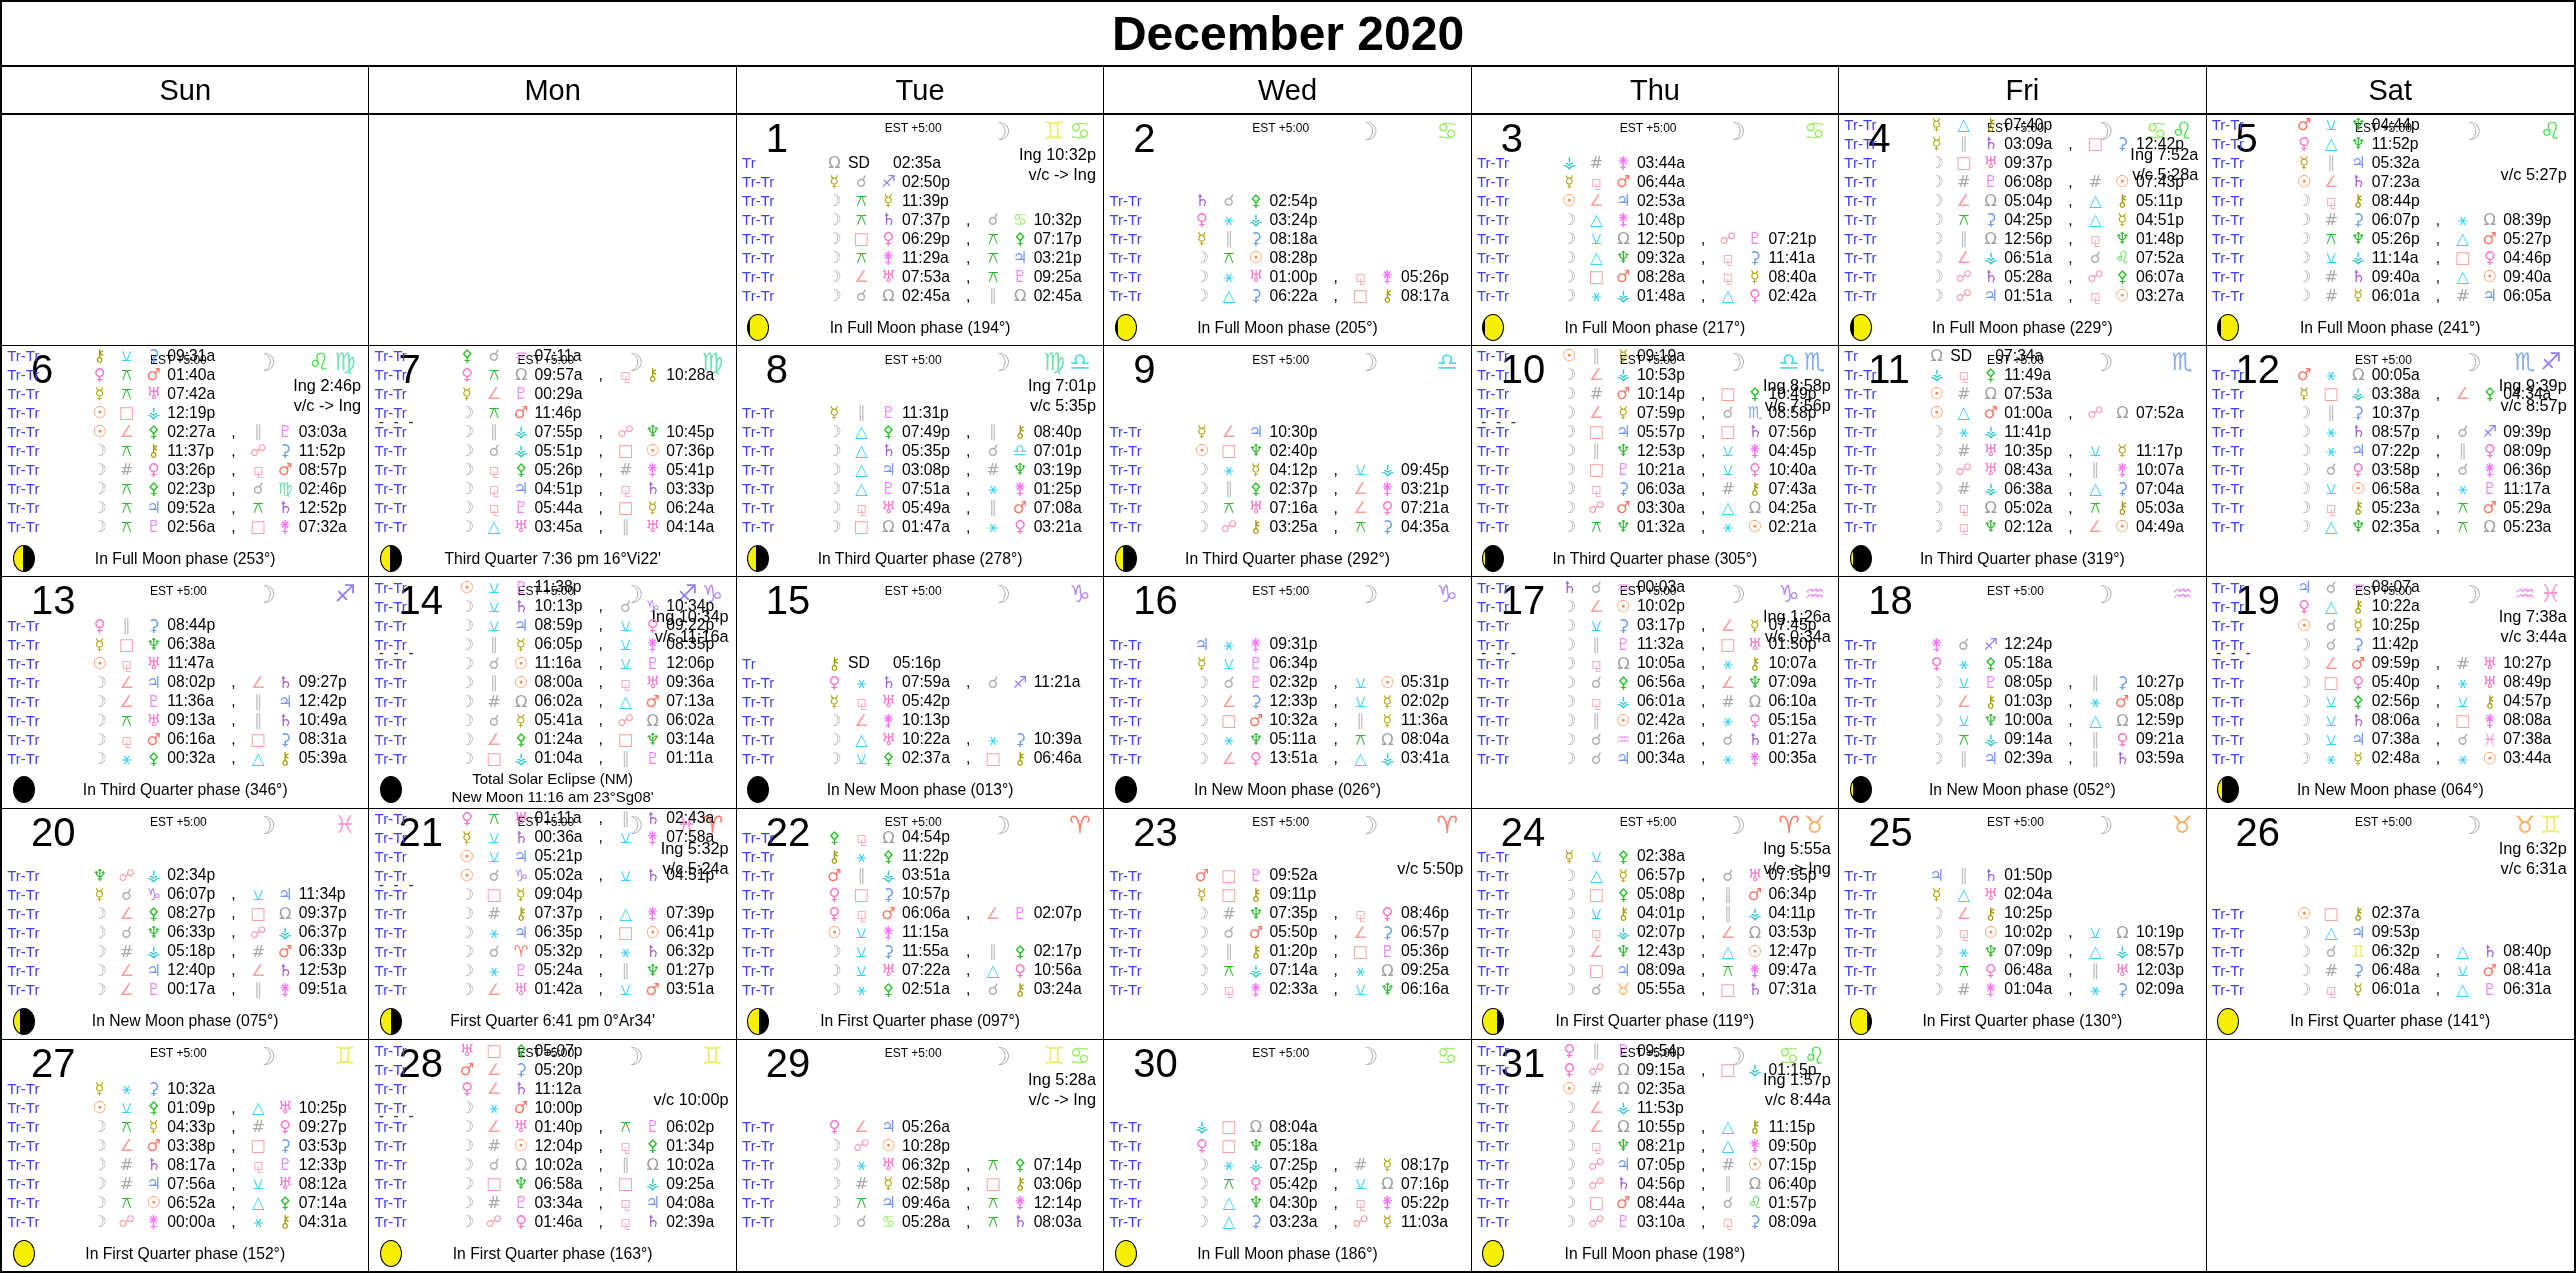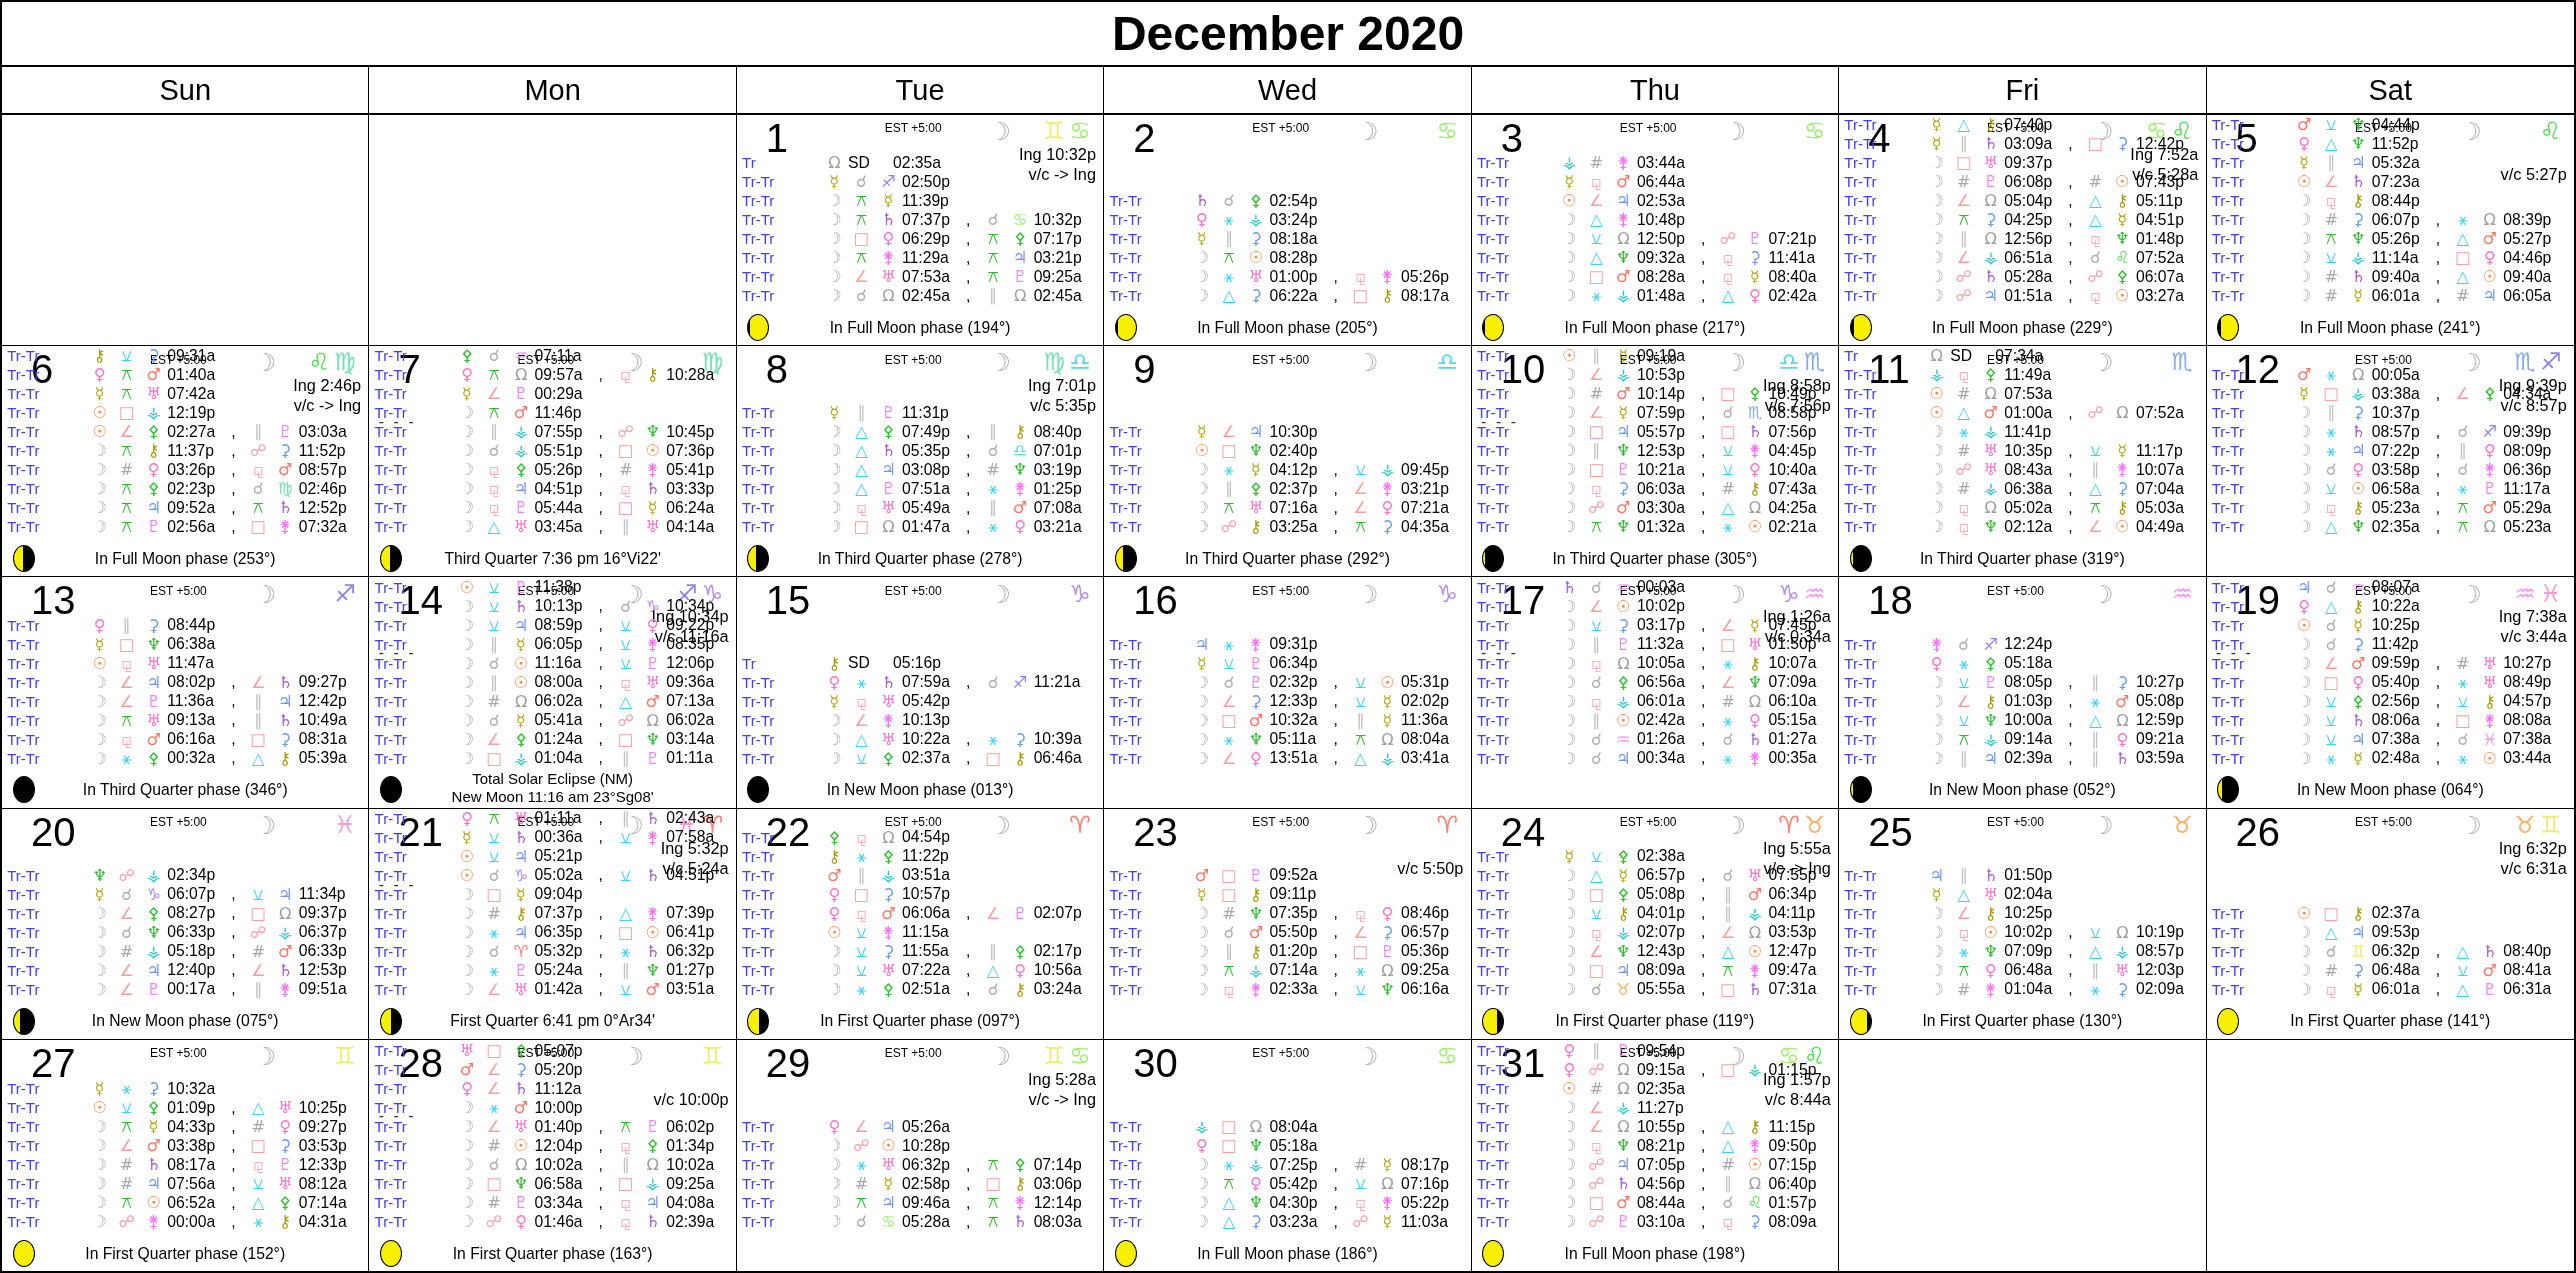--- a/index.html
+++ b/index.html
@@ -1553,20 +1553,24 @@
               <span class="tok" style="color: rgb(171, 171, 171);">☽</span>
               <span class="tok" style="color: rgb(251, 157, 157);">∠</span>
               <span class="tok" style="color: rgb(253, 116, 200);">♀</span>
               <span class="time">13:51a</span>
               <span class="comma">,</span>
               <span class="tok" style="color: rgb(57, 211, 248);">△</span>
               <span class="tok" style="color: rgb(44, 200, 200);">⚶</span>
               <span class="time">03:41a</span>
             </div>
           </div>
+          <div class="phase">
+            <div class="picon" style="background: linear-gradient(90deg, rgb(246, 239, 0) 0%, rgb(0, 0, 0) 0%);"></div>
+            <div class="ptext">In New Moon phase (026°)</div>
+          </div>
         </div>
         <div class="cell">
           <div class="num">17</div>
           <div class="est">EST +5:00</div>
           <div class="moong">☽</div>
           <div class="signs"><span style="color: rgb(179, 140, 245);">♑</span><span style="color: rgb(241, 154, 243);">♒</span></div>
           <div class="ing">Ing 1:26a</div>
           <div class="vc">v/c 0:34a</div>
           <div class="dashes">- - -</div>
           <div class="transits">
@@ -2848,21 +2852,21 @@
               <span class="tok" style="color: rgb(255, 138, 77);">☉</span>
               <span class="tok" style="color: rgb(168, 168, 168);">#</span>
               <span class="tok" style="color: rgb(159, 159, 159);">Ω</span>
               <span class="time">02:35a</span>
             </div>
             <div class="trow">
               <span class="pre">Tr-Tr</span>
               <span class="tok" style="color: rgb(171, 171, 171);">☽</span>
               <span class="tok" style="color: rgb(251, 157, 157);">∠</span>
               <span class="tok" style="color: rgb(44, 200, 200);">⚶</span>
-              <span class="time">11:27p</span>
+              <span class="time">11:53p</span>
             </div>
             <div class="trow">
               <span class="pre">Tr-Tr</span>
               <span class="tok" style="color: rgb(171, 171, 171);">☽</span>
               <span class="tok" style="color: rgb(251, 157, 157);">∠</span>
               <span class="tok" style="color: rgb(159, 159, 159);">Ω</span>
               <span class="time">10:55p</span>
               <span class="comma">,</span>
               <span class="tok" style="color: rgb(57, 211, 248);">△</span>
               <span class="tok" style="color: rgb(163, 154, 0);">⚷</span>

